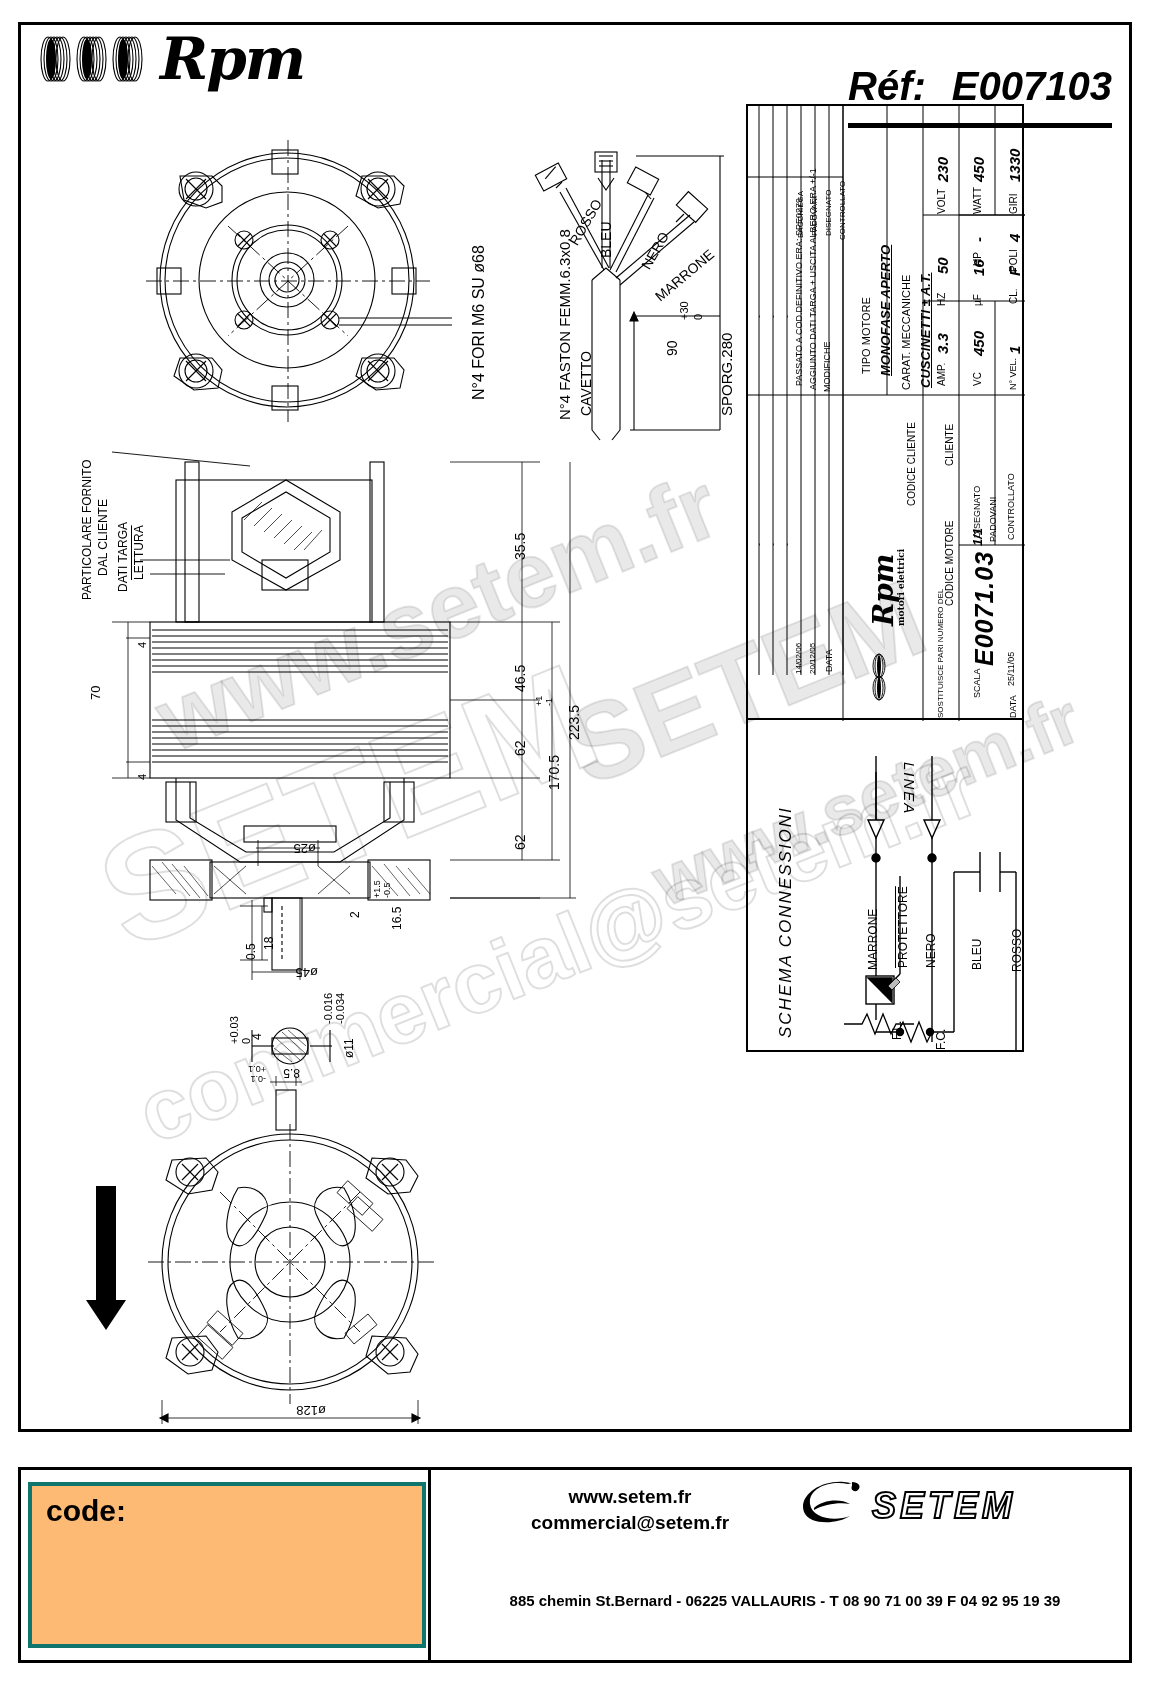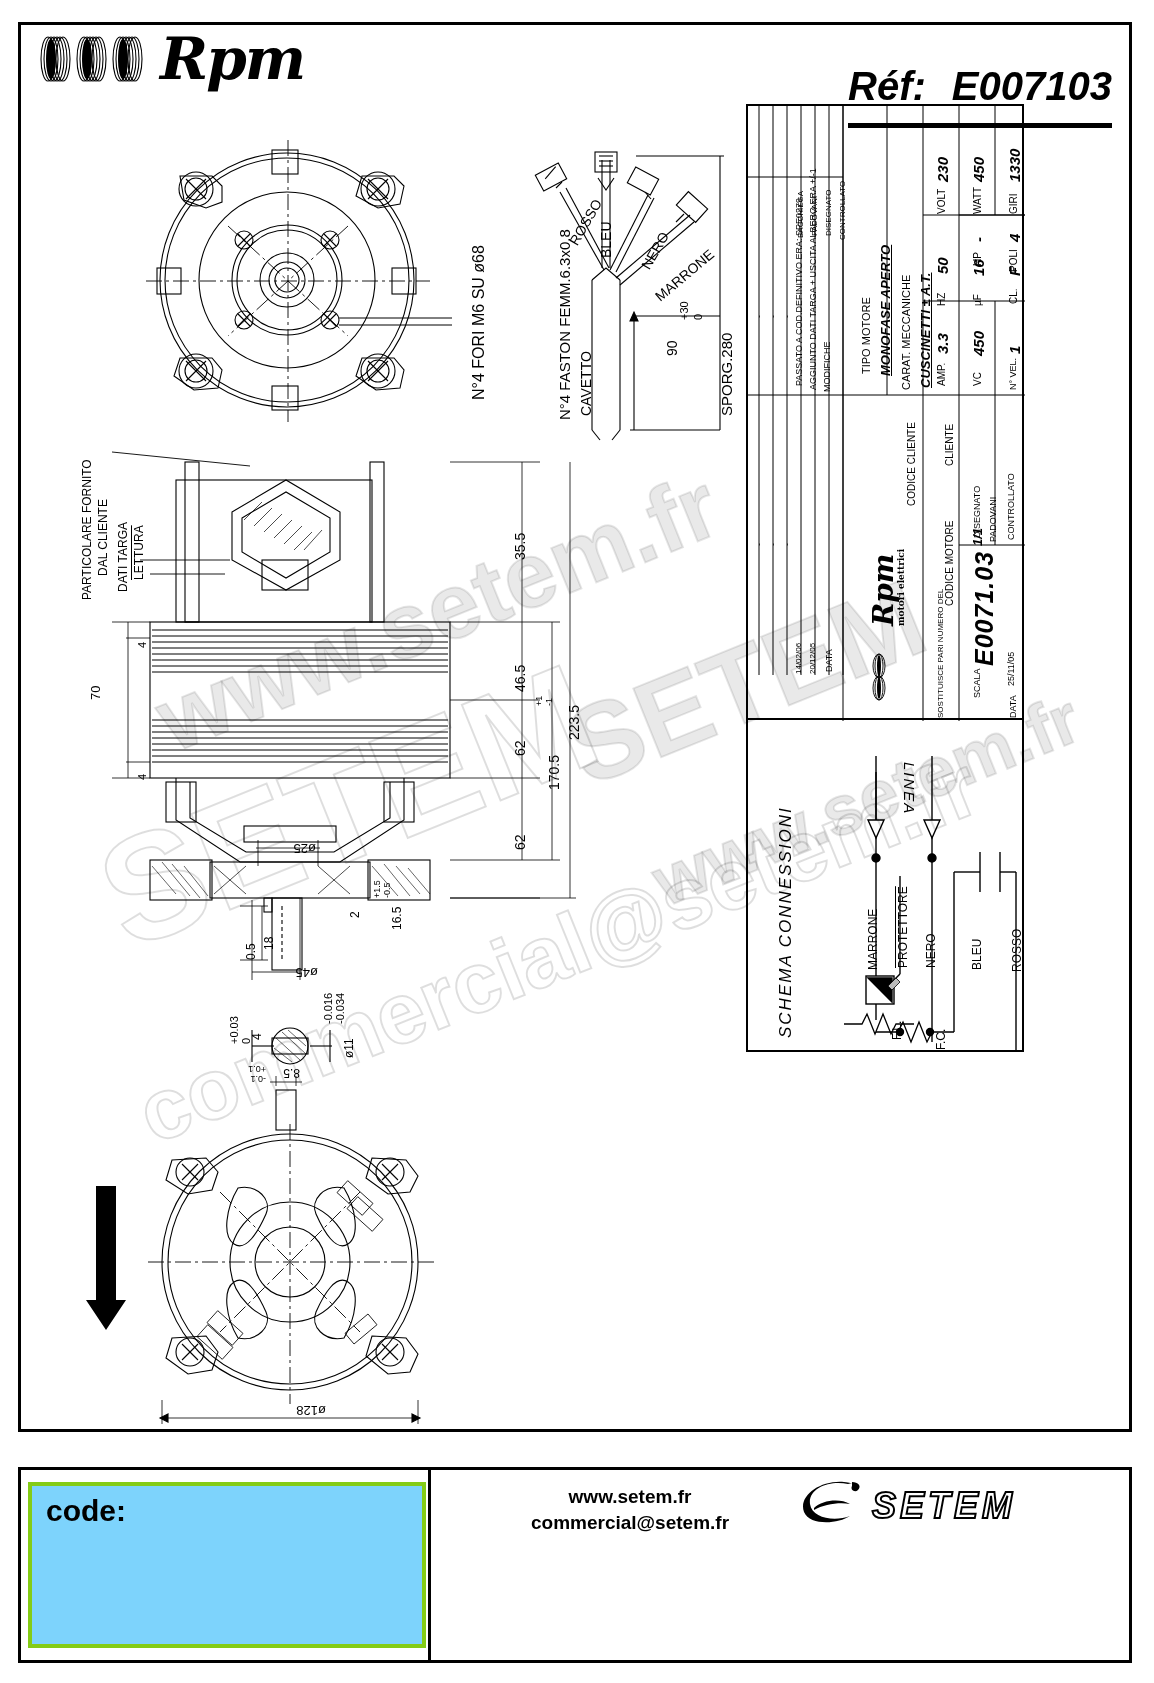--- a/index.html
+++ b/index.html
@@ -32,21 +32,21 @@
   
   .schema{position:absolute;left:746px;top:720px;width:278px;height:332px;border:2px solid #000;border-top:none;box-sizing:border-box;}
 
   
   .wm{position:absolute;color:rgba(0,0,0,0.085);font-weight:bold;font-family:"Liberation Sans",sans-serif;white-space:nowrap;pointer-events:none;
       -webkit-text-stroke:2px rgba(0,0,0,0.10);}
   .wm2{position:absolute;color:rgba(0,0,0,0.0);font-weight:bold;font-family:"Liberation Sans",sans-serif;white-space:nowrap;pointer-events:none;
       -webkit-text-stroke:2px rgba(0,0,0,0.13);}
 
   
-  .codebox{position:absolute;left:28px;top:1482px;width:398px;height:166px;border:4px solid #84cc16;box-sizing:border-box;background:#7dd3fc;}
+  .codebox{position:absolute;left:28px;top:1482px;width:398px;height:166px;border:4px solid #0f766e;box-sizing:border-box;background:#fdba74;}
   .codelbl{position:absolute;left:14px;top:8px;font-size:30px;font-weight:bold;}
   .codenum{position:absolute;left:24px;top:40px;font-size:62px;font-weight:bold;letter-spacing:-1px;}
   .footdiv{position:absolute;left:428px;top:1470px;width:3px;height:190px;background:#000;}
   .setem-web{position:absolute;left:470px;top:1484px;width:320px;text-align:center;font-size:19px;font-weight:bold;line-height:1.35;}
   .setem-addr{position:absolute;left:440px;top:1592px;width:690px;text-align:center;font-size:15px;font-weight:bold;}
   .setem-logo{position:absolute;left:800px;top:1478px;}
   .setem-word{font-family:"Liberation Sans",sans-serif;font-style:italic;font-weight:bold;font-size:36px;letter-spacing:4px;
     color:#fff;-webkit-text-stroke:2px #000;}
 </style>
 </head>
@@ -643,14 +643,15 @@
     <div style="display:flex;align-items:center;">
       <svg width="72" height="56" viewBox="0 0 72 56">
         <path d="M48,6 C30,2 8,10 10,26 C12,40 34,44 50,38 C38,46 10,48 4,34 C-2,18 20,2 44,4 C50,5 52,5 52,5 Z" fill="#000"></path>
         <path d="M52,4 C58,4 62,8 58,12 C55,15 50,12 52,8 Z" fill="#000"></path>
         <ellipse cx="30" cy="26" rx="18" ry="8" fill="#fff" transform="rotate(-16 30 26)"></ellipse>
         <path d="M14,30 C22,22 40,20 50,26 C40,24 24,26 14,32 Z" fill="#000"></path>
       </svg>
       <div class="setem-word">SETEM</div>
     </div>
   </div>
+  <div class="setem-addr">885 chemin St.Bernard  -   06225 VALLAURIS  -  T 08 90 71 00 39   F 04 92 95 19 39</div>
 
 </div>
 
 </body></html>

